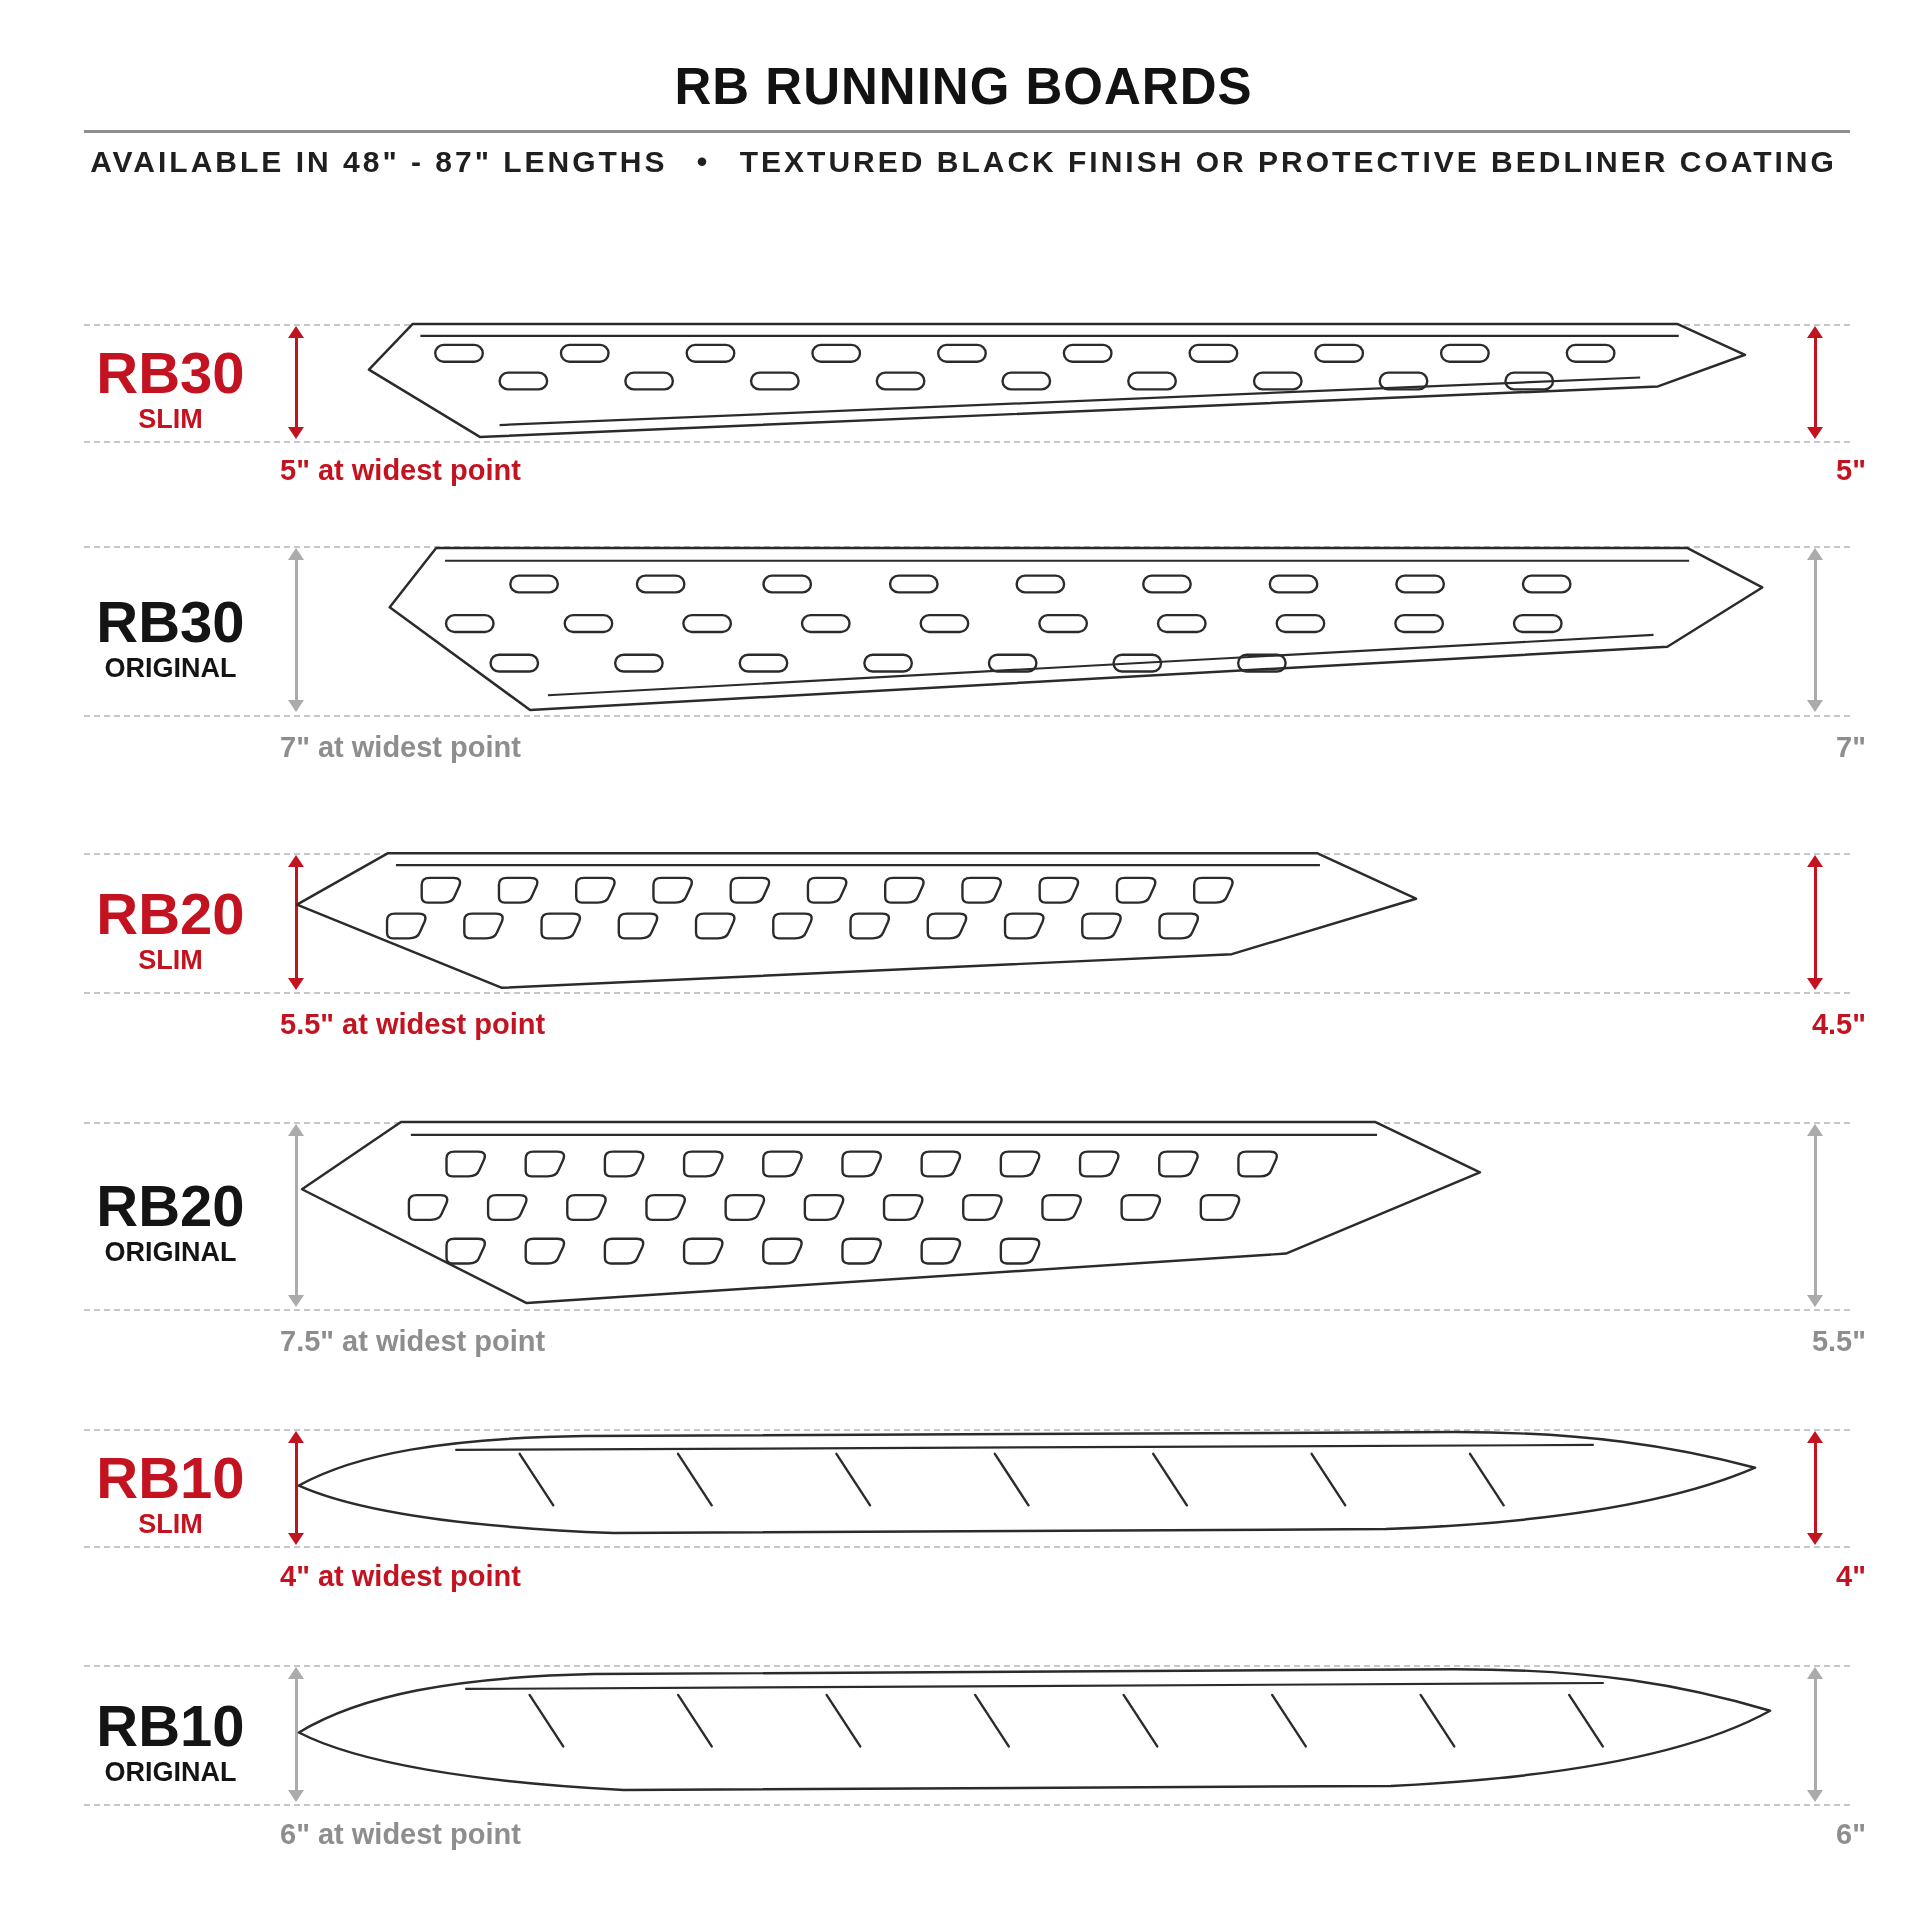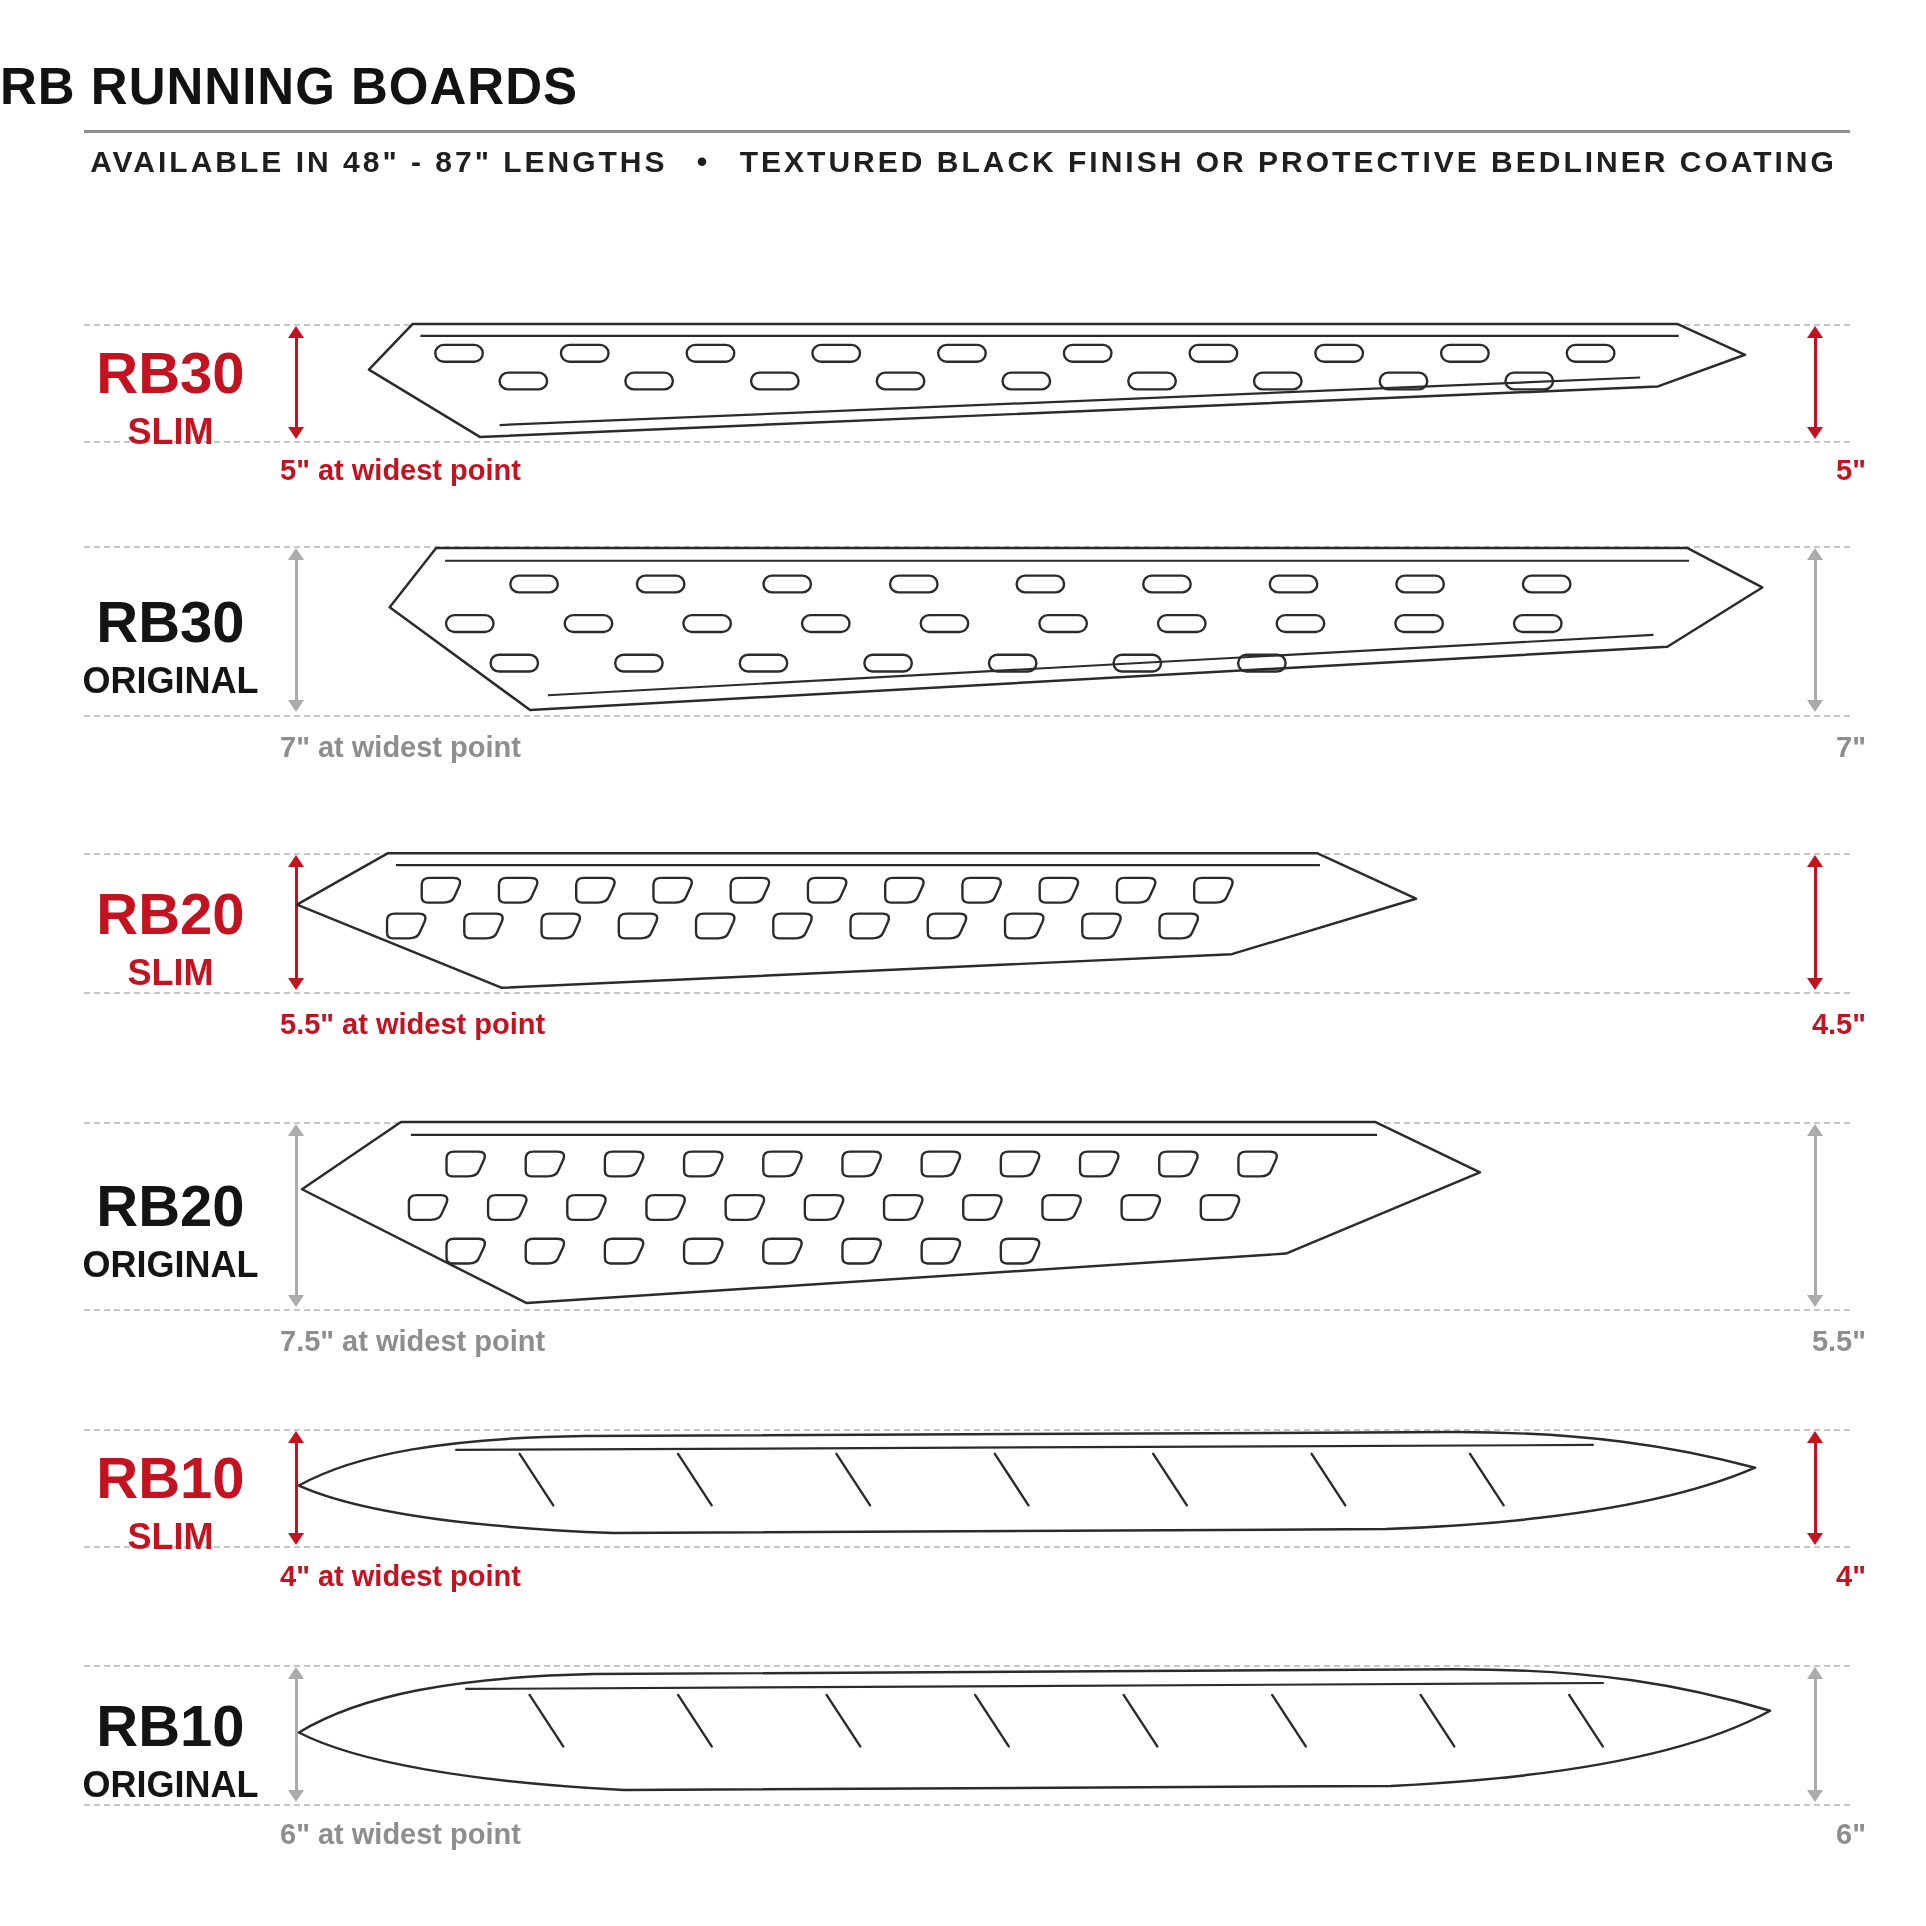--- a/index.html
+++ b/index.html
@@ -1,29 +1,29 @@
 <!DOCTYPE html>
 <html><head>
 <meta charset="utf-8">
 <style>
   *{box-sizing:border-box;margin:0;padding:0}
   html,body{background:#fff}
   body{width:1927px;height:1927px;position:relative;font-family:"Liberation Sans",sans-serif;overflow:hidden}
 
-  .title{position:absolute;top:57px;left:0;width:100%;
+  .title{position:absolute;top:57px;left:0;width:100%;text-align:center;
          font-size:51px;font-weight:bold;letter-spacing:1px;color:#121212}
   .rule{position:absolute;top:130px;left:84px;right:77px;border-top:3px solid #8f8f8f}
   .subtitle{position:absolute;top:145px;left:0;width:100%;text-align:center;
             font-size:30px;font-weight:bold;letter-spacing:3px;color:#1f1f1f;white-space:nowrap}
 
   .dash{position:absolute;left:84px;right:77px;border-top:2px dashed #c7c7c7}
 
   .lab{position:absolute;left:69px;width:203px;text-align:center;line-height:1.04}
   .lab .model{font-size:58px;font-weight:bold}
-  .lab .variant{font-size:36px;font-weight:bold;margin-top:10px}
+  .lab .variant{font-size:27px;font-weight:bold;margin-top:2px}
 
   .red{color:#c41320}
   .blk{color:#141414}
   .gray{color:#8e8e8e}
 
   .varrow{position:absolute;width:16px;display:flex;flex-direction:column;align-items:center}
   .varrow::before{content:"";width:0;border:8px solid transparent;border-top:none;
                   border-bottom:12px solid currentColor;margin-bottom:-2px}
   .varrow i{width:3px;flex:1;background:currentColor}
   .varrow::after{content:"";width:0;border:8px solid transparent;border-bottom:none;

